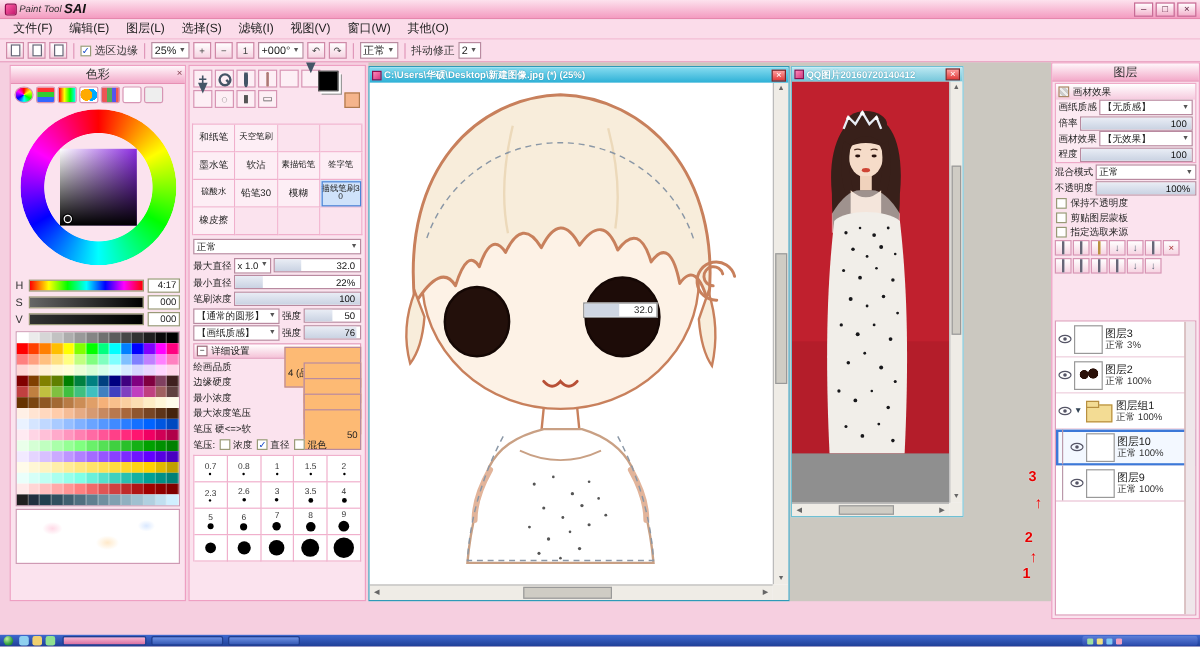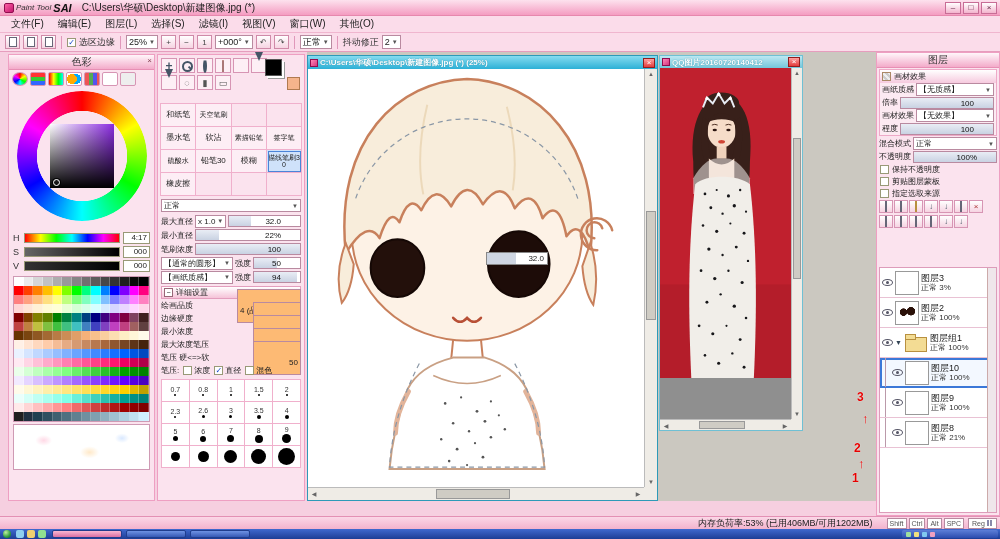--- a/index.html
+++ b/index.html
@@ -74,21 +74,21 @@
 .tool-grid{display:grid;grid-template-columns:repeat(4,1fr);grid-auto-rows:23px;margin:0 2px;border-top:1px solid #f0b0cc;border-left:1px solid #f0b0cc}
 .tool-cell{border-right:1px solid #f0b0cc;border-bottom:1px solid #f0b0cc;background:#fdeef5;font-size:8px;line-height:1.05;display:flex;align-items:center;justify-content:center;text-align:center;overflow:hidden;color:#222;word-break:break-all;padding:0 1px}
 .tool-cell.small{font-size:7px}
 .tool-cell.sel{background:#cfe2fa;outline:1px solid #4a84d8;outline-offset:-2px}
 .tool-cell.empty{background:#fbe3ee}
 .mode-row{margin:3px 3px 2px 3px}
 .prow{display:flex;align-items:center;gap:2px;padding:1px 3px;height:14px;font-size:8px;color:#222}
 .plab{white-space:nowrap}
 .vbar{position:relative;height:12px;border:1px solid #b98aa0;background:#fff;overflow:hidden}
 .vbar .fill{position:absolute;left:0;top:0;bottom:0;background:linear-gradient(#e9edf5,#c9d2e2)}
-.vbar .vtx{position:absolute;right:19px;top:1px;font-size:8px;line-height:10px;color:#111}
+.vbar .vtx{position:absolute;right:4px;top:1px;font-size:8px;line-height:10px;color:#111}
 .dd{background:#fff;border:1px solid #b98aa0;display:inline-flex;align-items:center;font-size:8px;padding:0 2px;height:13px;gap:2px;overflow:hidden;white-space:nowrap}
 .dd .ar{margin-left:auto;font-size:6px;color:#555}
 .adv-h{display:flex;align-items:center;gap:3px;height:13px;margin:2px 3px 0 3px;background:linear-gradient(#fff,#f5c3d8);border:1px solid #e39ebd;font-size:8px;padding:0 2px}
 .adv-h .mini{width:9px;height:9px;border:1px solid #967;background:#fff;font-size:7px;line-height:7px;text-align:center}
 .arow{display:flex;align-items:center;height:13px;padding:0 3px;font-size:8px;gap:2px}
 .arow .av{margin-left:auto;min-width:48px;height:11px;border:1px solid #b98aa0;background:#fdba74;font-size:8px;text-align:right;padding:16px 2px;line-height:10px}
 .arow .av.wide{min-width:64px;text-align:left}
 .pressrow{display:flex;align-items:center;gap:4px;height:13px;padding:0 3px;font-size:8px}
 .size-grid{display:grid;grid-template-columns:repeat(5,1fr);grid-auto-rows:22px;margin:2px 3px;border-top:1px solid #f0b0cc;border-left:1px solid #f0b0cc;background:#fff}
 .bcell{border-right:1px solid #f0b0cc;border-bottom:1px solid #f0b0cc;display:flex;flex-direction:column;align-items:center;justify-content:center;gap:1px}
@@ -178,21 +178,20 @@
 <body>
 
 <div id="app">
 
   <div class="tbar">
     <div class="logo">
       <span class="logo-ic"></span>
       <span class="lp">Paint Tool</span>
       <span class="ls">SAI</span>
     </div>
-    <span class="wtitle">C:\Users\华硕\Desktop\新建图像.jpg (*)</span>
     <div class="winbtns">
       <span class="wb">–</span>
       <span class="wb">□</span>
       <span class="wb">×</span>
     </div>
   </div>
 
   <div class="mbar">
       <span class="menu-item">文件(F)</span>
       <span class="menu-item">编辑(E)</span>
@@ -605,21 +604,21 @@
         </span>
     </div>
     <div class="prow">
       <span class="dd" style="width:72px">
           <span>【画纸质感】</span>
           <b class="ar">▼</b>
         </span>
       <span class="plab">强度</span>
       <span class="vbar flex1">
           <i class="fill" style="width:94%"></i>
-          <span class="vtx">94</span>
+          <span class="vtx">76</span>
         </span>
     </div>
     <div class="adv-h">
       <span class="mini">−</span>
       <span>详细设置</span>
     </div>
     <div>
         <div class="arow">
           <span>绘画品质</span>
           <span class="av wide">4 (品质优先) ▼</span>
@@ -1021,48 +1020,27 @@
           </div>
         </div>
         <div class="lrow ind">
           <span class="eye"></span>
           <span class="lthumb t-light"></span>
           <div class="ltx">
             <div class="nm">图层9</div>
             <div class="mo">正常 100%</div>
           </div>
         </div>
-        <div class="lrow ind">
-          <span class="eye"></span>
-          <span class="lthumb t-light"></span>
-          <div class="ltx">
-            <div class="nm">图层8</div>
-            <div class="mo">正常 21%</div>
-          </div>
-        </div>
         <div class="llscroll"></div>
     </div>
   </div>
 
   <div></div>
 
 
-  <div class="statusbar">
-    <span class="mem">内存负荷率:53% (已用406MB/可用1202MB)</span>
-    <span class="keys">
-        <span class="key">Shift</span>
-        <span class="key">Ctrl</span>
-        <span class="key">Alt</span>
-        <span class="key">SPC</span>
-      </span>
-    <span class="regbox">
-        <span>Reg</span>
-        <i></i>
-      </span>
-  </div>
 
   <div class="taskbar">
     <span class="orb"></span>
     <span class="tico" style="left:16px;background:#8fd0f0"></span>
     <span class="tico" style="left:27px;background:#f0d070"></span>
     <span class="tico" style="left:38px;background:#90e090"></span>
     <span class="titem hot" style="left:52px;width:70px"></span>
     <span class="titem" style="left:126px;width:60px"></span>
     <span class="titem" style="left:190px;width:60px"></span>
     <span class="tray">

